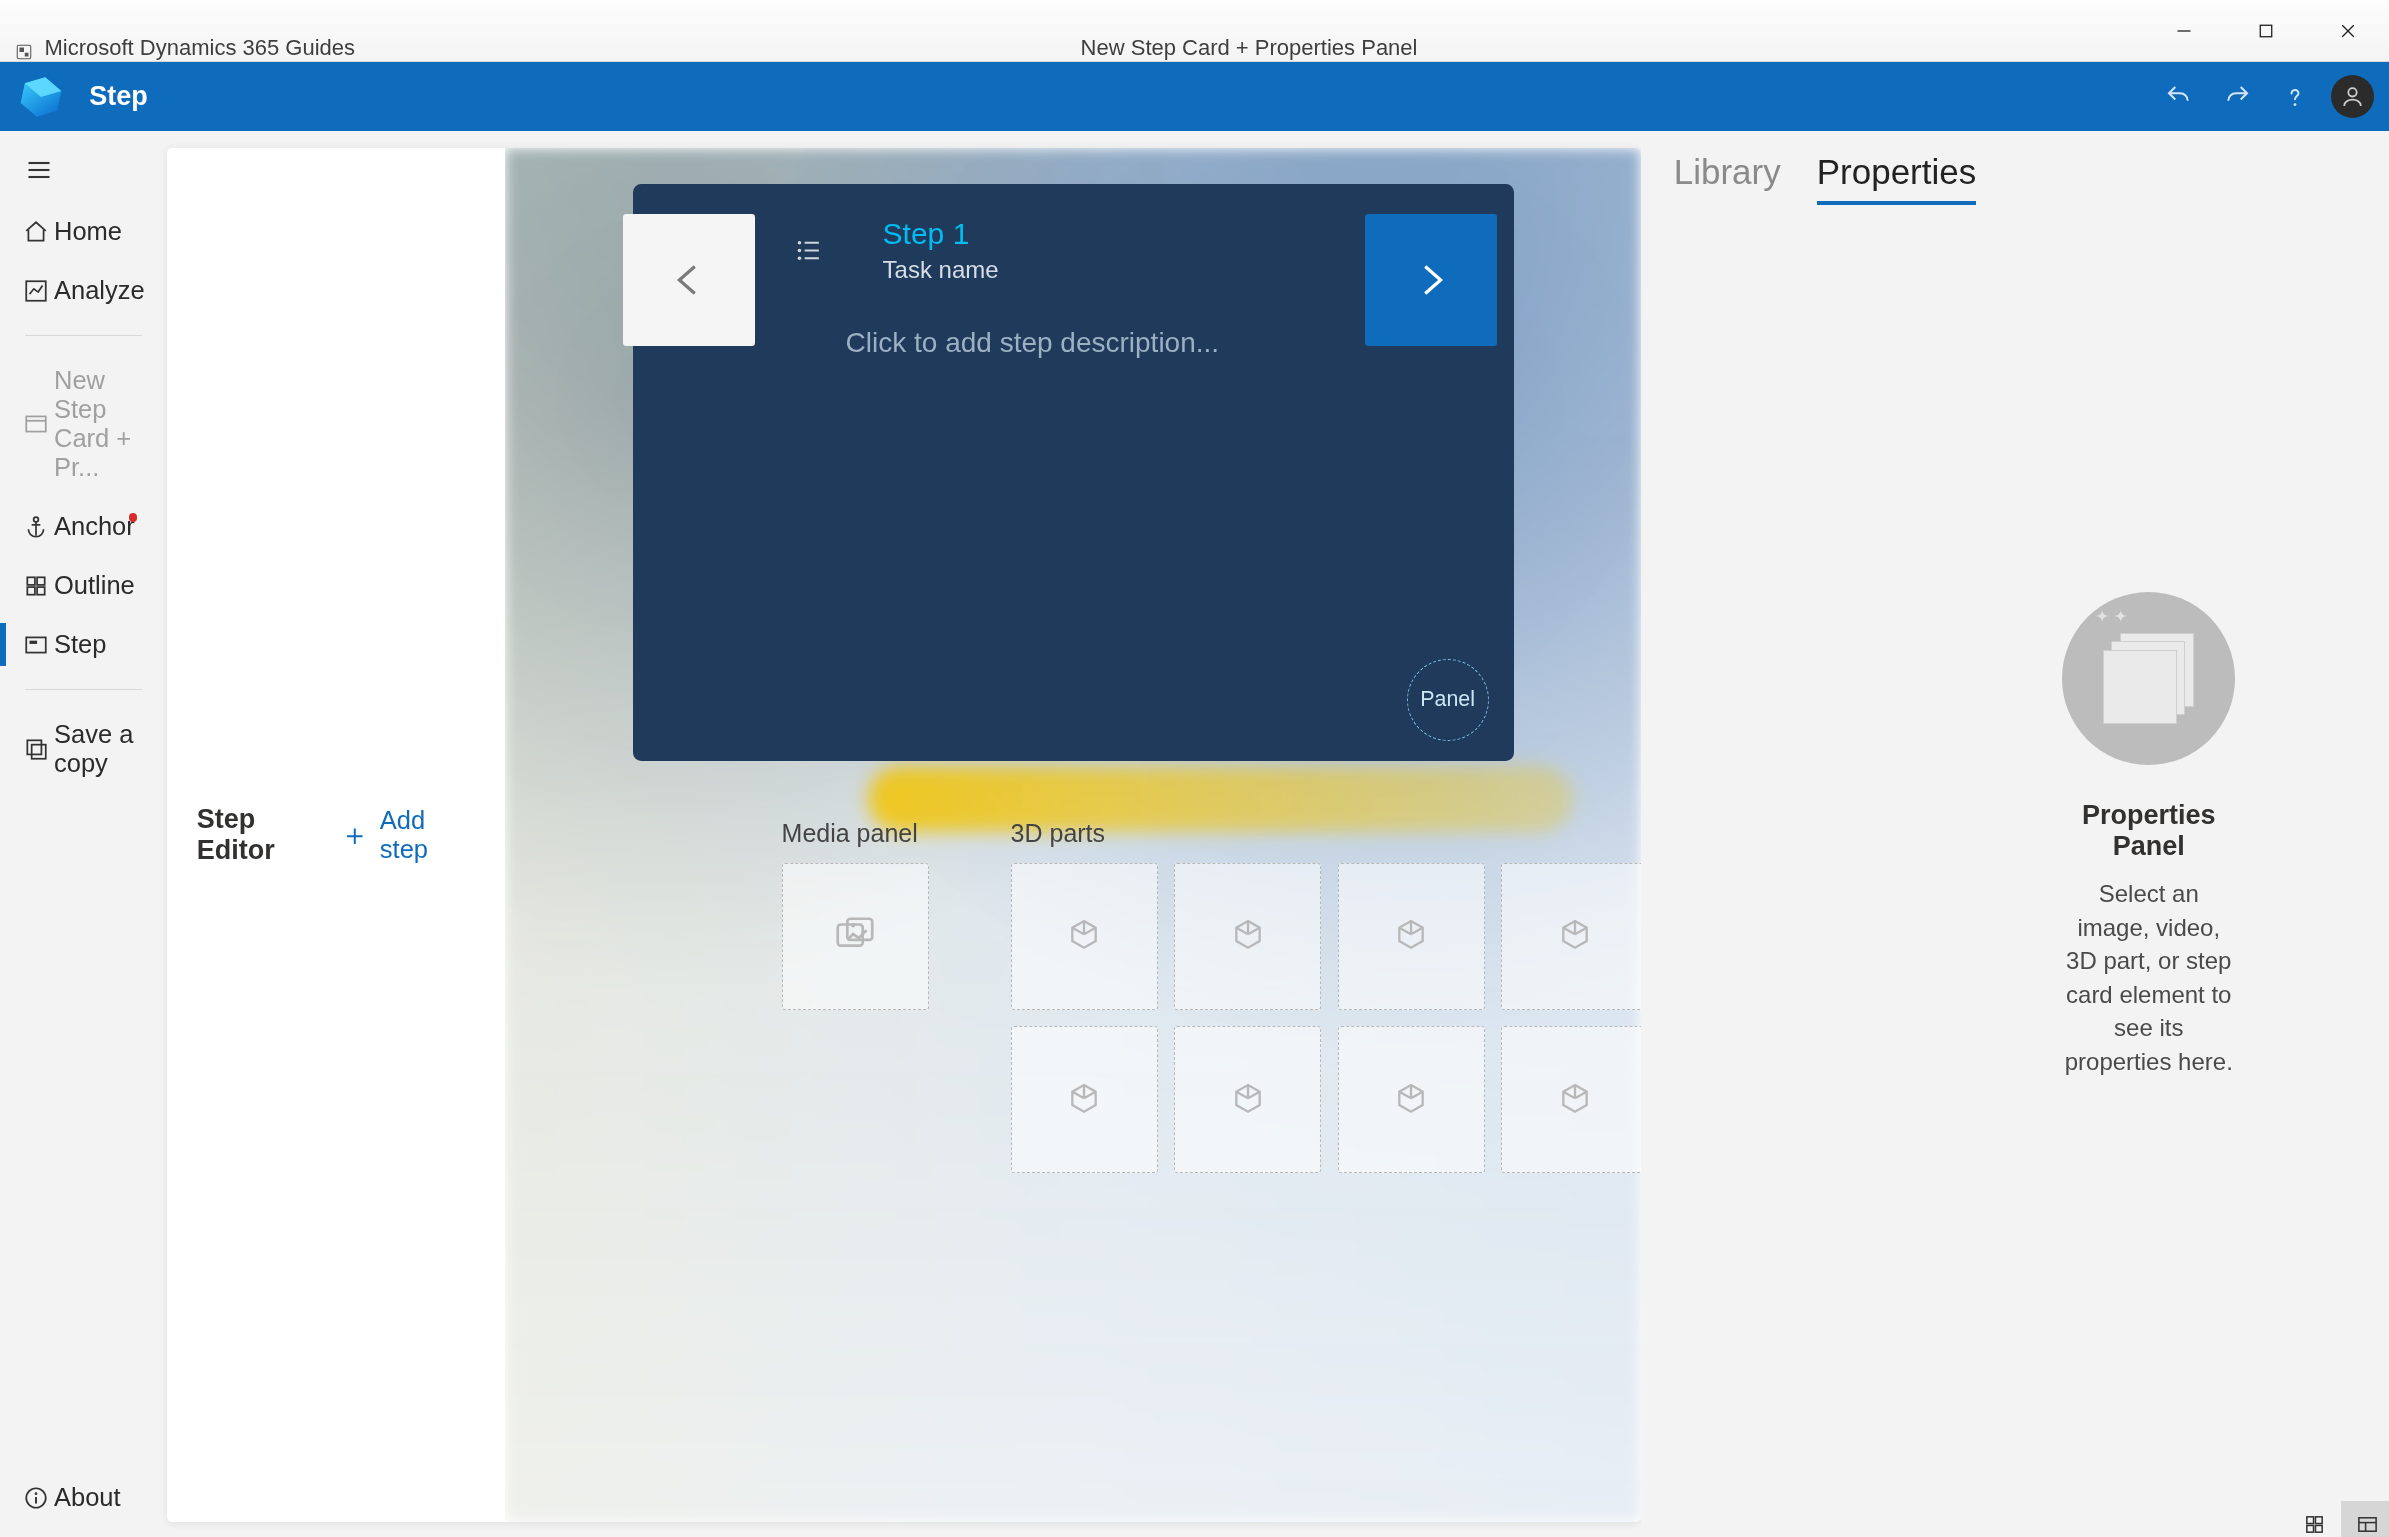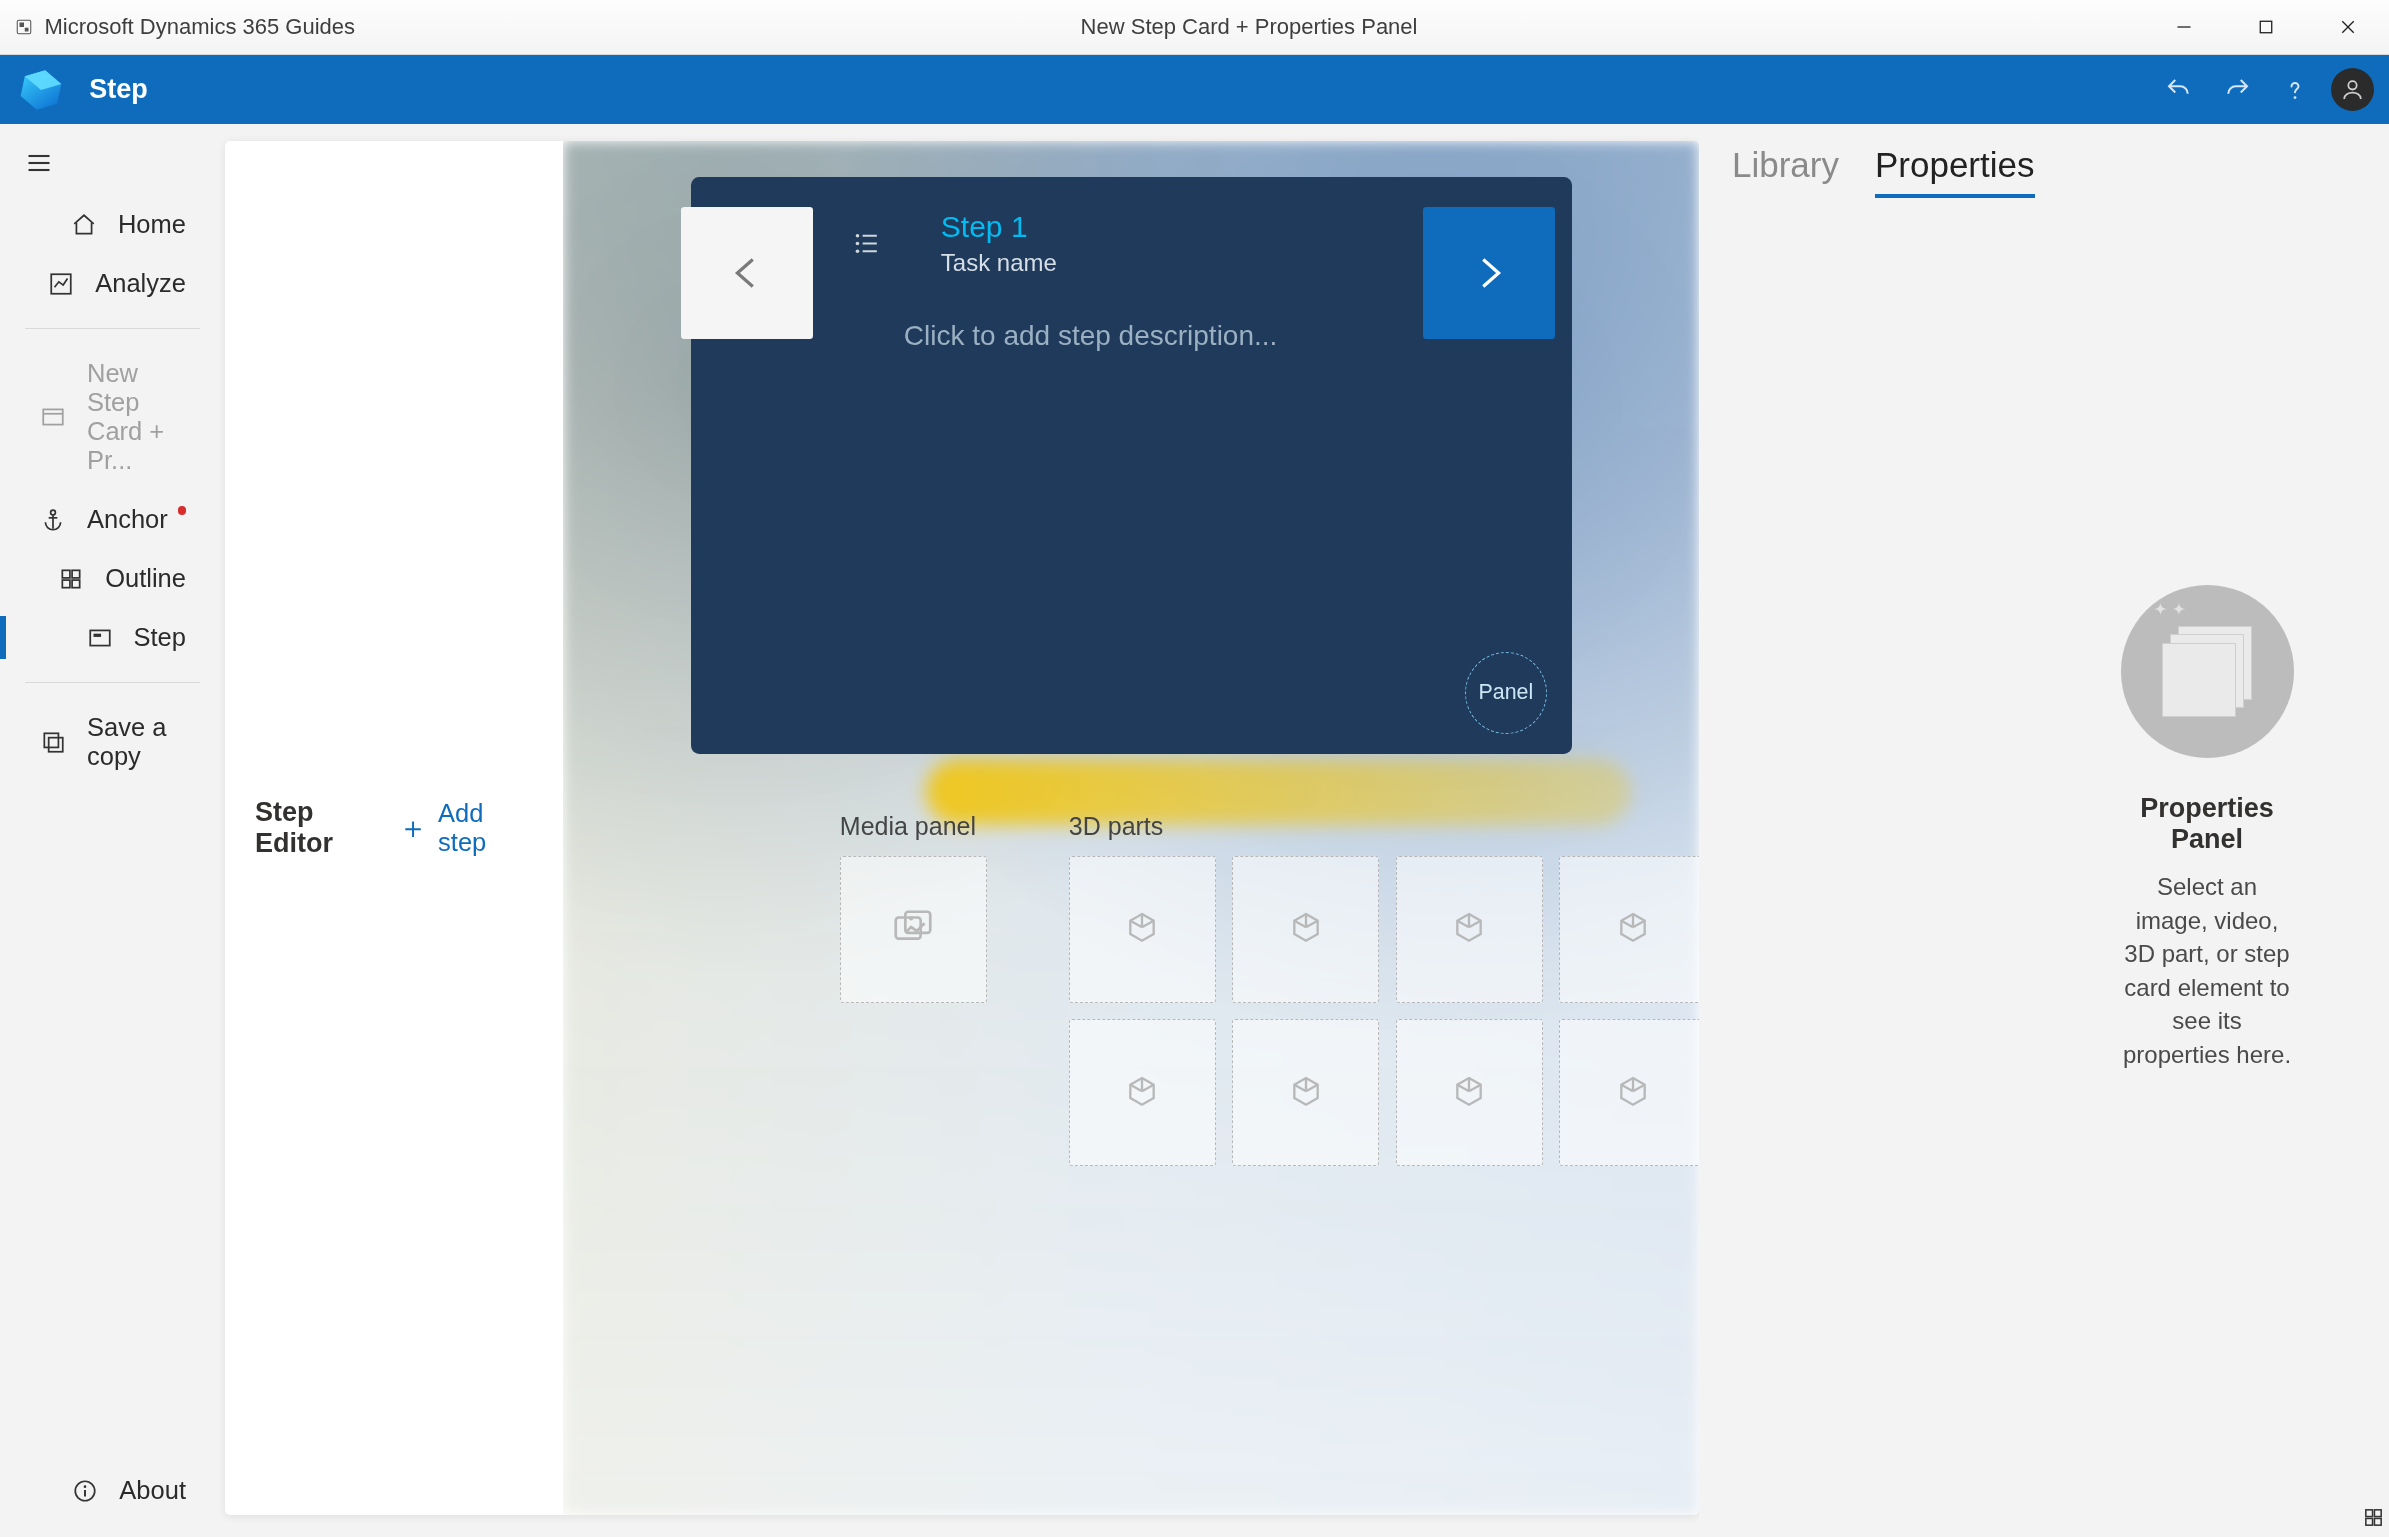--- a/index.html
+++ b/index.html
@@ -17,25 +17,25 @@
   html, body {
     margin: 0; padding: 0;
     width: 2389px; height: 1538px;
     font-family: "Segoe UI", Arial, sans-serif;
     color: #323130;
     background: #ffffff;
   }
 
   
   .titlebar {
-    height: 55px;
+    height: 62px;
     background: linear-gradient(to bottom, #fdfdfd, #f4f4f4);
     border-bottom: 0.8px solid #d9d9d9;
     display: flex;
-    align-items: center;
+    align-items: flex-end;
     font-size: 22px;
     color: #3e3e3e;
   }
   .titlebar .app-icon {
     width: 18px; height: 18px;
     margin: 0 11.5px 0 15px;
     display:inline-block;
   }
   .titlebar .app-title { flex: 0 0 auto; }
   .titlebar .spacer-left { flex: 1 1 auto; }
@@ -96,26 +96,25 @@
   .sidebar {
     width: 305px;
     background: var(--sidebar-bg);
     display: flex; flex-direction: column;
     padding-top: 15px;
   }
   .hamburger {
     padding: 10px 25px 18px;
   }
   .side-item {
-    display: flex; align-items: center; gap: 20px;
-    padding: 15px 39px;
+    display: flex; align-items: center; gap: 4px;
+    padding: 15px 22px;
     font-size: 25.5px;
     color: #2b2b2b;
     position: relative;
-    justify-content: flex-end;
   }
   .side-item.disabled { color: #a0a0a0; }
   .side-item.active::before {
     content: "";
     position: absolute; left: 0; top: 8.2px; bottom: 8.2px;
     width: 5.8px; background: var(--ms-blue);
   }
   .side-item .ic { width: 28px; height: 28px; flex: 0 0 28px; display:flex; align-items:center; justify-content:center; }
   .side-sep {
     border: none;

